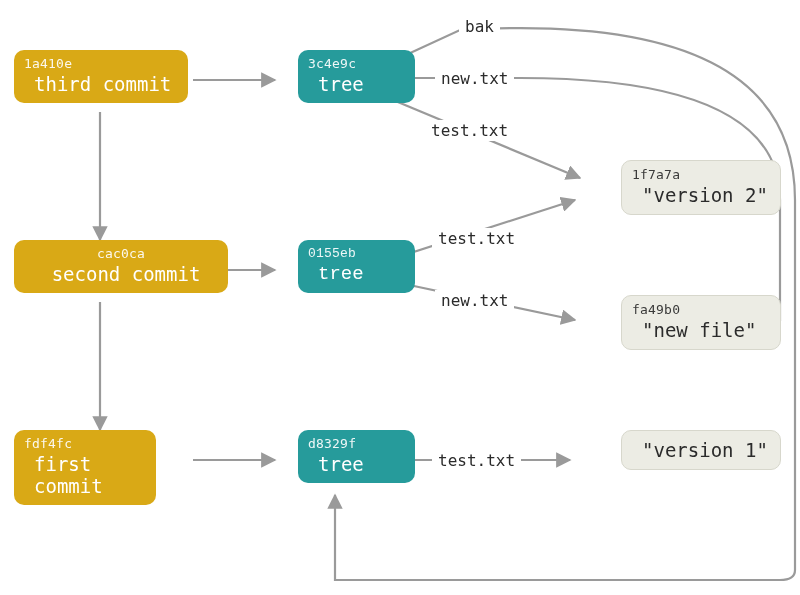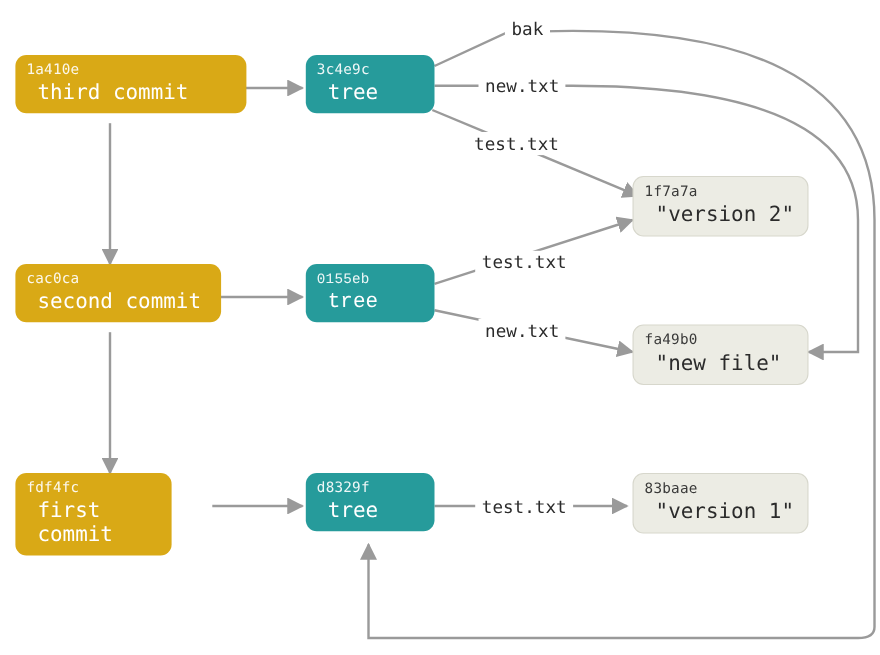--- a/index.html
+++ b/index.html
@@ -18,25 +18,27 @@
     box-sizing: border-box;
     padding: 6px 10px 8px 10px;
   }
   .commit {
     background: #d9a916;
     color: #fff;
   }
   .tree {
     background: #269b9b;
     color: #fff;
+    margin-left: 20px;
   }
   .blob {
     background: #ecece4;
     color: #2b2b2b;
     border: 1px solid #d7d7cc;
+    margin-left: 46px;
   }
   .sha {
     font-size: 13px;
     opacity: 0.92;
     letter-spacing: 0.2px;
   }
   .title {
     font-size: 19px;
     margin-top: 2px;
     padding-left: 10px;
@@ -75,25 +77,25 @@
     <line x1="395" y1="282" x2="575" y2="320"></line>
 
     <line x1="393" y1="100" x2="580" y2="178"></line>
 
     <path d="M 395 78 L 520 78 Q 780 78 780 200 L 780 320 L 735 320"></path>
 
     <path d="M 395 60 L 460 30 Q 795 10 795 200 L 795 570 Q 795 580 780 580 L 335 580 L 335 495"></path>
   </g>
 </svg>
 
-<div class="node commit" style="left:14px; top:50px; width:210px;">
+<div class="node commit" style="left:14px; top:50px; width:174px;">
   <div class="sha">1a410e</div>
   <div class="title">third commit</div>
 </div>
-<div class="node commit" style="left:14px; top:240px; width:187px;">
+<div class="node commit" style="left:14px; top:240px; width:214px;text-align:center;">
   <div class="sha">cac0ca</div>
   <div class="title">second commit</div>
 </div>
 <div class="node commit" style="left:14px; top:430px; width:142px;">
   <div class="sha">fdf4fc</div>
   <div class="title">first commit</div>
 </div>
 
 <div class="node tree" style="left:278px; top:50px; width:117px;">
   <div class="sha">3c4e9c</div>
@@ -110,21 +112,20 @@
 
 <div class="node blob" style="left:575px; top:160px; width:160px;">
   <div class="sha">1f7a7a</div>
   <div class="title">"version 2"</div>
 </div>
 <div class="node blob" style="left:575px; top:295px; width:160px;">
   <div class="sha">fa49b0</div>
   <div class="title">"new file"</div>
 </div>
 <div class="node blob" style="left:575px; top:430px; width:160px;">
-  <div class="sha">83baae</div>
   <div class="title">"version 1"</div>
 </div>
 
 <div class="edge-label" style="left:435px; top:16px;margin-left:24px;">bak</div>
 <div class="edge-label" style="left:435px; top:68px;">new.txt</div>
 <div class="edge-label" style="left:425px; top:120px;">test.txt</div>
 <div class="edge-label" style="left:432px; top:228px;">test.txt</div>
 <div class="edge-label" style="left:435px; top:290px;">new.txt</div>
 <div class="edge-label" style="left:432px; top:450px;">test.txt</div>
 

